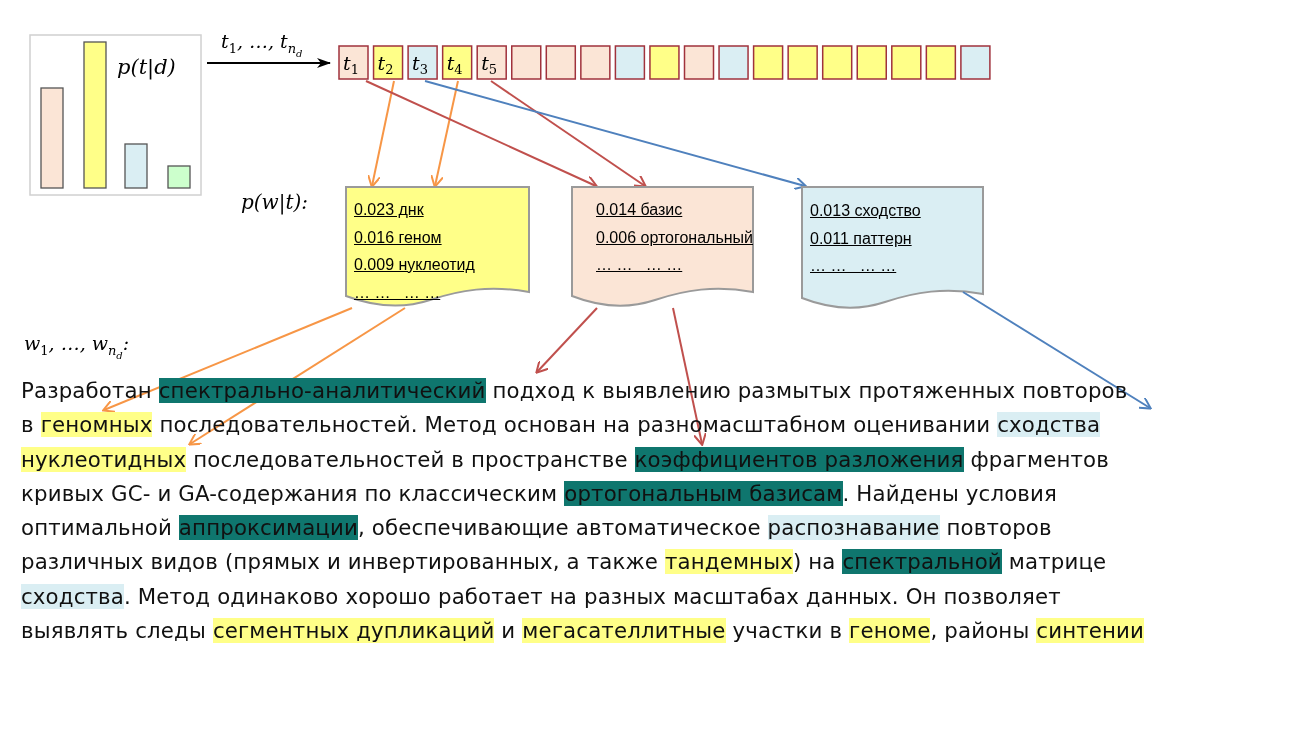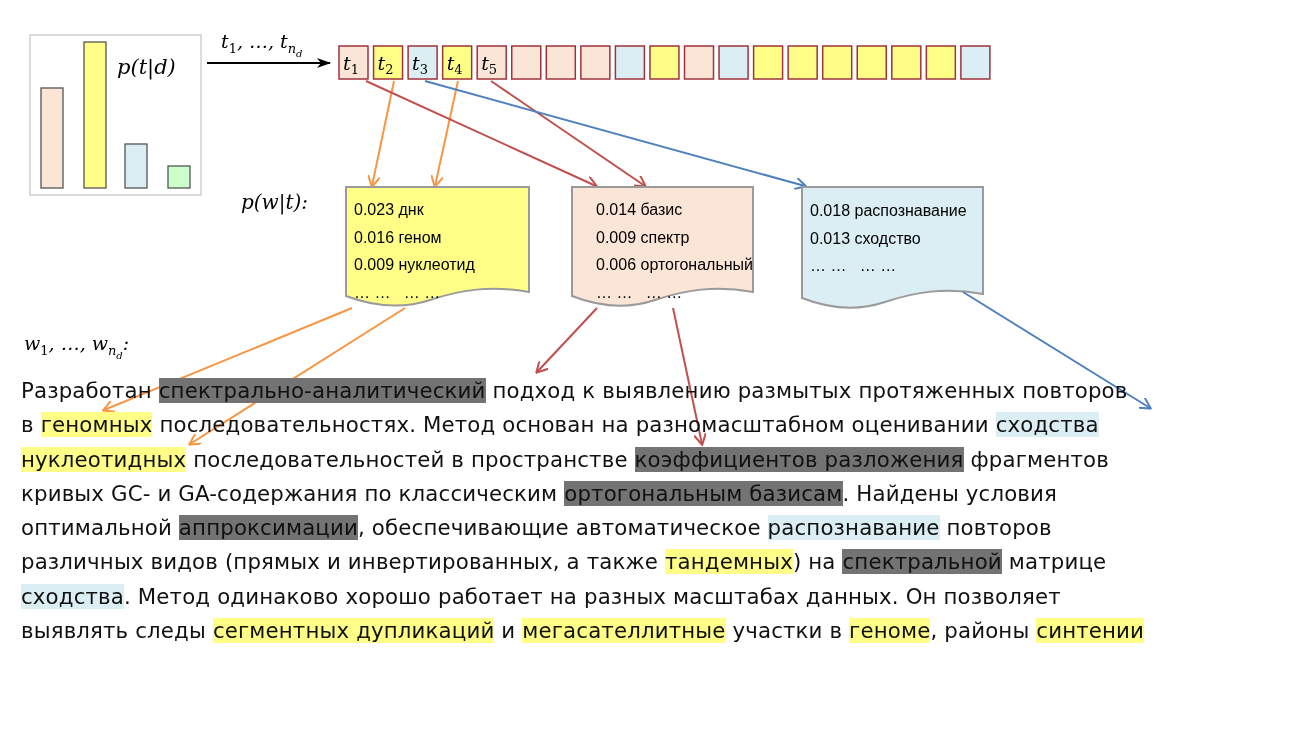--- a/index.html
+++ b/index.html
@@ -1,21 +1,21 @@
 <!DOCTYPE html>
 <html><head>
 <meta charset="utf-8">
 <style>
   html, body { margin:0; padding:0; background:#ffffff; }
   body { width:1293px; height:731px; position:relative; overflow:hidden; font-family:"DejaVu Sans", sans-serif; }
-  .abs { position:absolute; }
+  .abs { position:absolute;text-decoration:underline; }
   #diagram { position:absolute; left:0; top:0; width:1293px; height:731px; }
   .topic-text { font-family:"Liberation Sans", sans-serif; font-size:16px; color:#000; line-height:27.5px; }
   #abstract { position:absolute; left:21px; top:374px; width:1265px; font-family:"DejaVu Sans", sans-serif; font-size:21.3px; line-height:34.3px; color:#111; letter-spacing:0.15px; }
-  .hl-peach { background:#737373; }
+  .hl-peach { background:#0f766e; }
   .hl-yellow { background:#ffff88;text-align:center; }
   .hl-blue { background:#daeef3; }
   .line { display:block; white-space:nowrap; height:34.3px; }
 </style>
 </head>
 <body>
 
 <svg id="diagram" width="1293" height="731" viewBox="0 0 1293 731" xmlns="http://www.w3.org/2000/svg">
   <defs>
     <marker id="ah-black" markerWidth="14" markerHeight="10" refX="13" refY="5" orient="auto" markerUnits="userSpaceOnUse">
@@ -145,32 +145,31 @@
 </svg>
 
 <div class="abs topic-text" style="left:354px; top:196px;">
   <div>0.023 днк</div>
   <div>0.016 геном</div>
   <div>0.009 нуклеотид</div>
   <div style="white-space:pre">… …   … …</div>
 </div>
 <div class="abs topic-text" style="left:596px; top:196px;">
   <div>0.014 базис</div>
-  <div>0.009 спектр</div>
   <div>0.006 ортогональный</div>
   <div style="white-space:pre">… …   … …</div>
 </div>
 <div class="abs topic-text" style="left:810px; top:197px;">
-  <div>0.018 распознавание</div>
   <div>0.013 сходство</div>
+  <div>0.011 паттерн</div>
   <div style="white-space:pre">… …   … …</div>
 </div>
 
 <div id="abstract">
     <span class="line"><span>Разработан </span><span class="hl-peach">спектрально-аналитический</span><span> подход к выявлению размытых протяженных повторов</span></span>
-    <span class="line"><span>в </span><span class="hl-yellow">геномных</span><span> последовательностях. Метод основан на разномасштабном оценивании </span><span class="hl-blue">сходства</span></span>
+    <span class="line"><span>в </span><span class="hl-yellow">геномных</span><span> последовательностей. Метод основан на разномасштабном оценивании </span><span class="hl-blue">сходства</span></span>
     <span class="line"><span class="hl-yellow">нуклеотидных</span><span> последовательностей в пространстве </span><span class="hl-peach">коэффициентов разложения</span><span> фрагментов</span></span>
     <span class="line"><span>кривых GC- и GA-содержания по классическим </span><span class="hl-peach">ортогональным базисам</span><span>. Найдены условия</span></span>
     <span class="line"><span>оптимальной </span><span class="hl-peach">аппроксимации</span><span>, обеспечивающие автоматическое </span><span class="hl-blue">распознавание</span><span> повторов</span></span>
     <span class="line"><span>различных видов (прямых и инвертированных, а также </span><span class="hl-yellow">тандемных</span><span>) на </span><span class="hl-peach">спектральной</span><span> матрице</span></span>
     <span class="line"><span class="hl-blue">сходства</span><span>. Метод одинаково хорошо работает на разных масштабах данных. Он позволяет</span></span>
     <span class="line"><span>выявлять следы </span><span class="hl-yellow">сегментных дупликаций</span><span> и </span><span class="hl-yellow">мегасателлитные</span><span> участки в </span><span class="hl-yellow">геноме</span><span>, районы </span><span class="hl-yellow">синтении</span></span>
   </div>
 
 </body></html>

